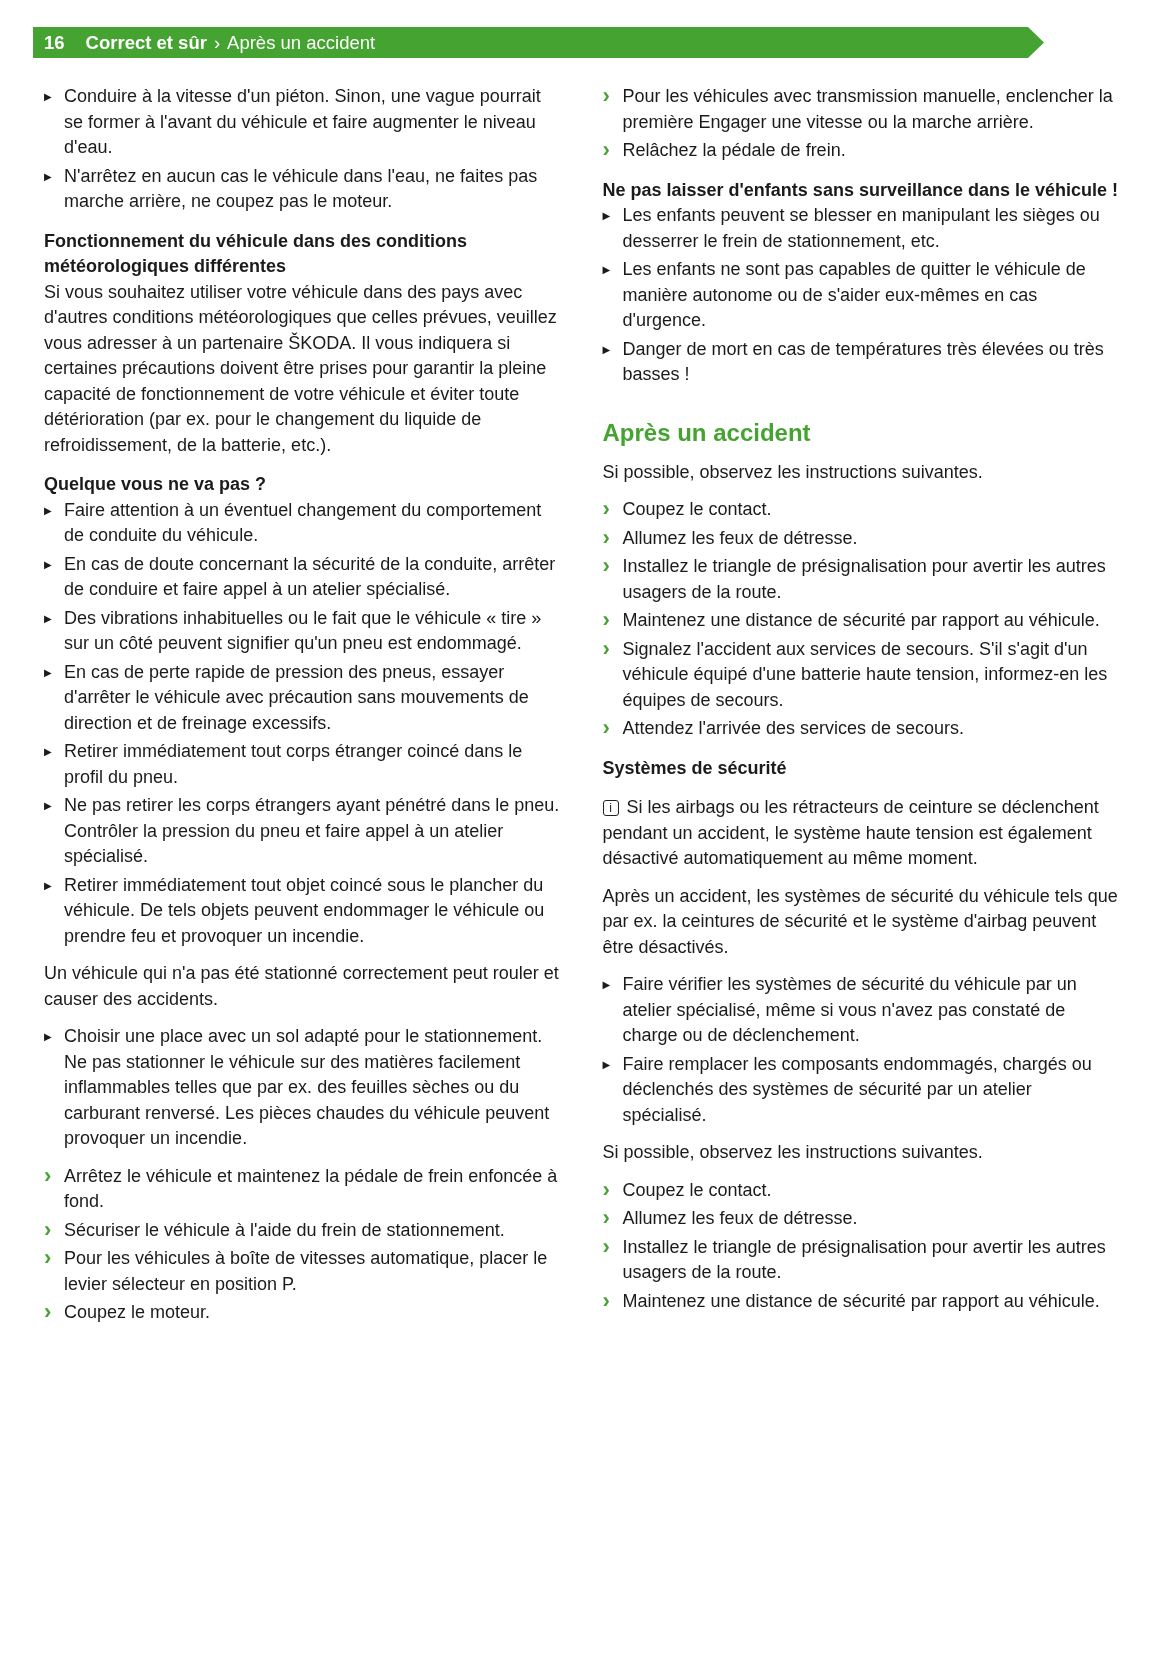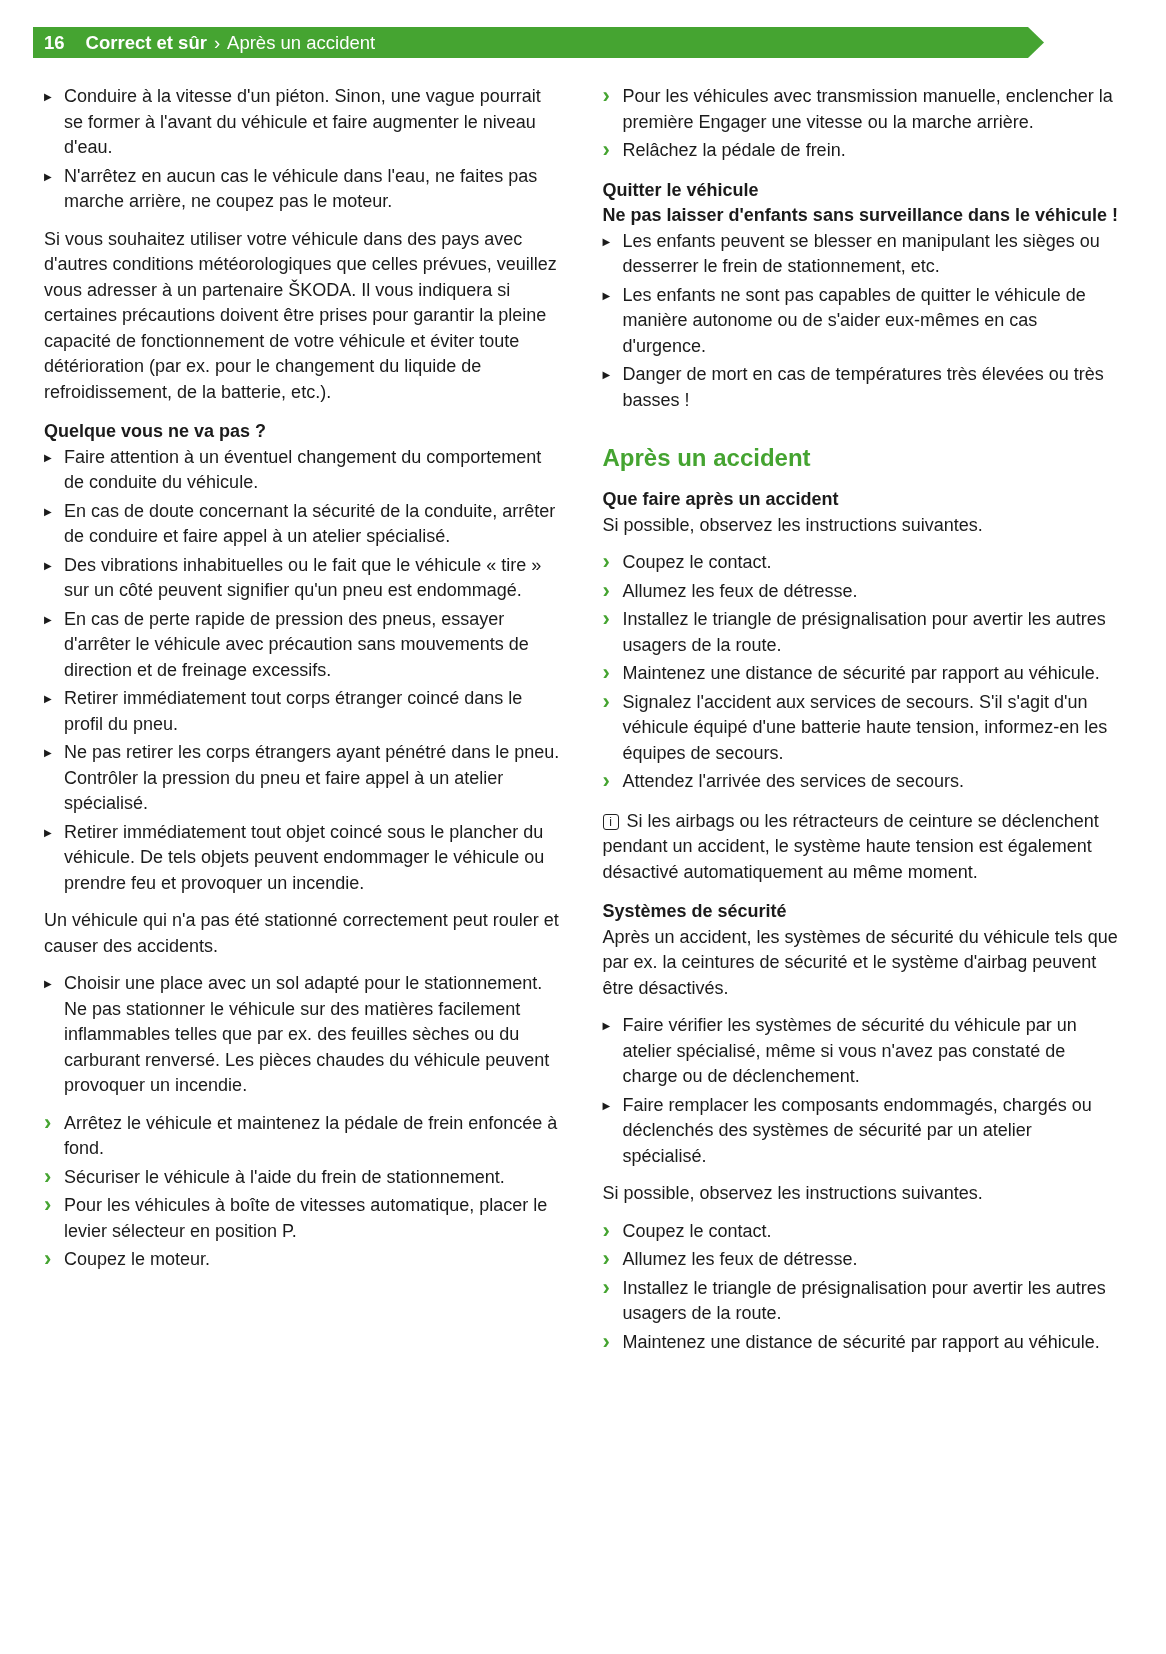--- a/index.html
+++ b/index.html
@@ -94,20 +94,23 @@
         <div class="blk list triangle-list">
           <div class="li">
             <span class="marker triangle-marker">▶</span>
             <span class="li-text">Conduire à la vitesse d'un piéton. Sinon, une vague pourrait se former à l'avant du véhicule et faire augmenter le niveau d'eau.</span>
           </div>
           <div class="li">
             <span class="marker triangle-marker">▶</span>
             <span class="li-text">N'arrêtez en aucun cas le véhicule dans l'eau, ne faites pas marche arrière, ne coupez pas le moteur.</span>
           </div>
         </div>
+        <div class="blk heading">
+          <div class="heading-line">Fonctionnement du véhicule dans des conditions météorologiques différentes</div>
+        </div>
         <p class="blk paragraph">Si vous souhaitez utiliser votre véhicule dans des pays avec d'autres conditions météorologiques que celles prévues, veuillez vous adresser à un partenaire ŠKODA. Il vous indiquera si certaines précautions doivent être prises pour garantir la pleine capacité de fonctionnement de votre véhicule et éviter toute détérioration (par ex. pour le changement du liquide de refroidissement, de la batterie, etc.).</p>
         <div class="blk heading">
           <div class="heading-line">Quelque vous ne va pas ?</div>
         </div>
         <div class="blk list triangle-list">
           <div class="li">
             <span class="marker triangle-marker">▶</span>
             <span class="li-text">Faire attention à un éventuel changement du comportement de conduite du véhicule.</span>
           </div>
           <div class="li">
@@ -166,41 +169,37 @@
           <div class="li">
             <span class="marker chevron-marker">›</span>
             <span class="li-text">Pour les véhicules avec transmission manuelle, enclencher la première Engager une vitesse ou la marche arrière.</span>
           </div>
           <div class="li">
             <span class="marker chevron-marker">›</span>
             <span class="li-text">Relâchez la pédale de frein.</span>
           </div>
         </div>
         <div class="blk heading">
-          <div class="heading-line">Quitter le véhicule</div>
           <div class="heading-line">Ne pas laisser d'enfants sans surveillance dans le véhicule !</div>
         </div>
         <div class="blk list triangle-list">
           <div class="li">
             <span class="marker triangle-marker">▶</span>
             <span class="li-text">Les enfants peuvent se blesser en manipulant les sièges ou desserrer le frein de stationnement, etc.</span>
           </div>
           <div class="li">
             <span class="marker triangle-marker">▶</span>
             <span class="li-text">Les enfants ne sont pas capables de quitter le véhicule de manière autonome ou de s'aider eux-mêmes en cas d'urgence.</span>
           </div>
           <div class="li">
             <span class="marker triangle-marker">▶</span>
             <span class="li-text">Danger de mort en cas de températures très élevées ou très basses !</span>
           </div>
         </div>
         <h2 class="blk section-title">Après un accident</h2>
-        <div class="blk heading">
-          <div class="heading-line">Que faire après un accident</div>
-        </div>
         <p class="blk paragraph">Si possible, observez les instructions suivantes.</p>
         <div class="blk list chevron-list">
           <div class="li">
             <span class="marker chevron-marker">›</span>
             <span class="li-text">Coupez le contact.</span>
           </div>
           <div class="li">
             <span class="marker chevron-marker">›</span>
             <span class="li-text">Allumez les feux de détresse.</span>
           </div>
@@ -214,24 +213,24 @@
           </div>
           <div class="li">
             <span class="marker chevron-marker">›</span>
             <span class="li-text">Signalez l'accident aux services de secours. S'il s'agit d'un véhicule équipé d'une batterie haute tension, informez-en les équipes de secours.</span>
           </div>
           <div class="li">
             <span class="marker chevron-marker">›</span>
             <span class="li-text">Attendez l'arrivée des services de secours.</span>
           </div>
         </div>
+        <div class="blk heading">
+          <div class="heading-line">Systèmes de sécurité</div>
+        </div>
         <div class="blk info-note"><span class="info-icon">i</span><span class="info-text">Si les airbags ou les rétracteurs de ceinture se déclenchent pendant un accident, le système haute tension est également désactivé automatiquement au même moment.</span></div>
-        <div class="blk heading">
-          <div class="heading-line">Systèmes de sécurité</div>
-        </div>
         <p class="blk paragraph">Après un accident, les systèmes de sécurité du véhicule tels que par ex. la ceintures de sécurité et le système d'airbag peuvent être désactivés.</p>
         <div class="blk list triangle-list">
           <div class="li">
             <span class="marker triangle-marker">▶</span>
             <span class="li-text">Faire vérifier les systèmes de sécurité du véhicule par un atelier spécialisé, même si vous n'avez pas constaté de charge ou de déclenchement.</span>
           </div>
           <div class="li">
             <span class="marker triangle-marker">▶</span>
             <span class="li-text">Faire remplacer les composants endommagés, chargés ou déclenchés des systèmes de sécurité par un atelier spécialisé.</span>
           </div>

